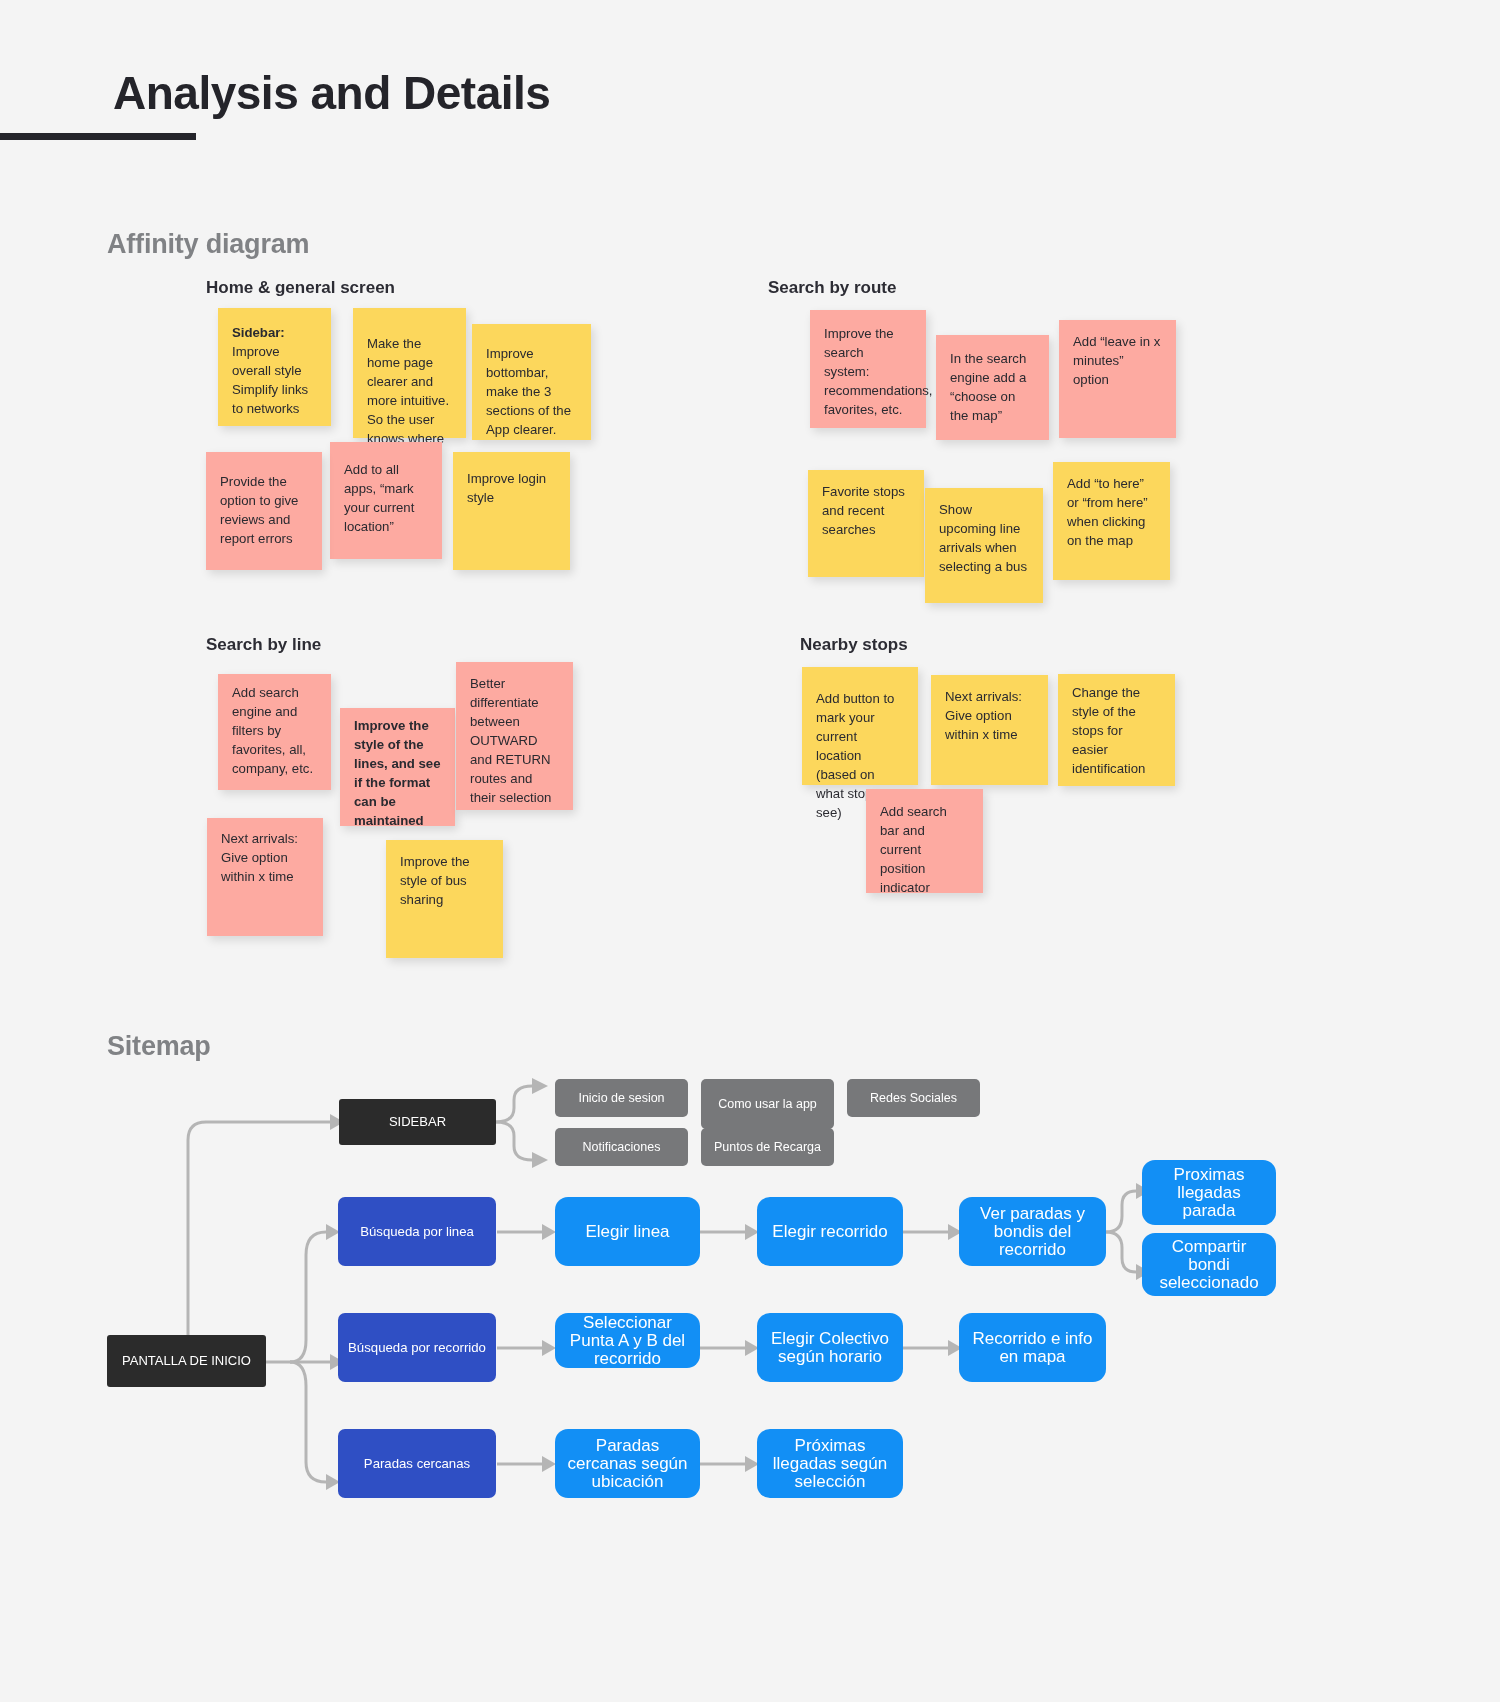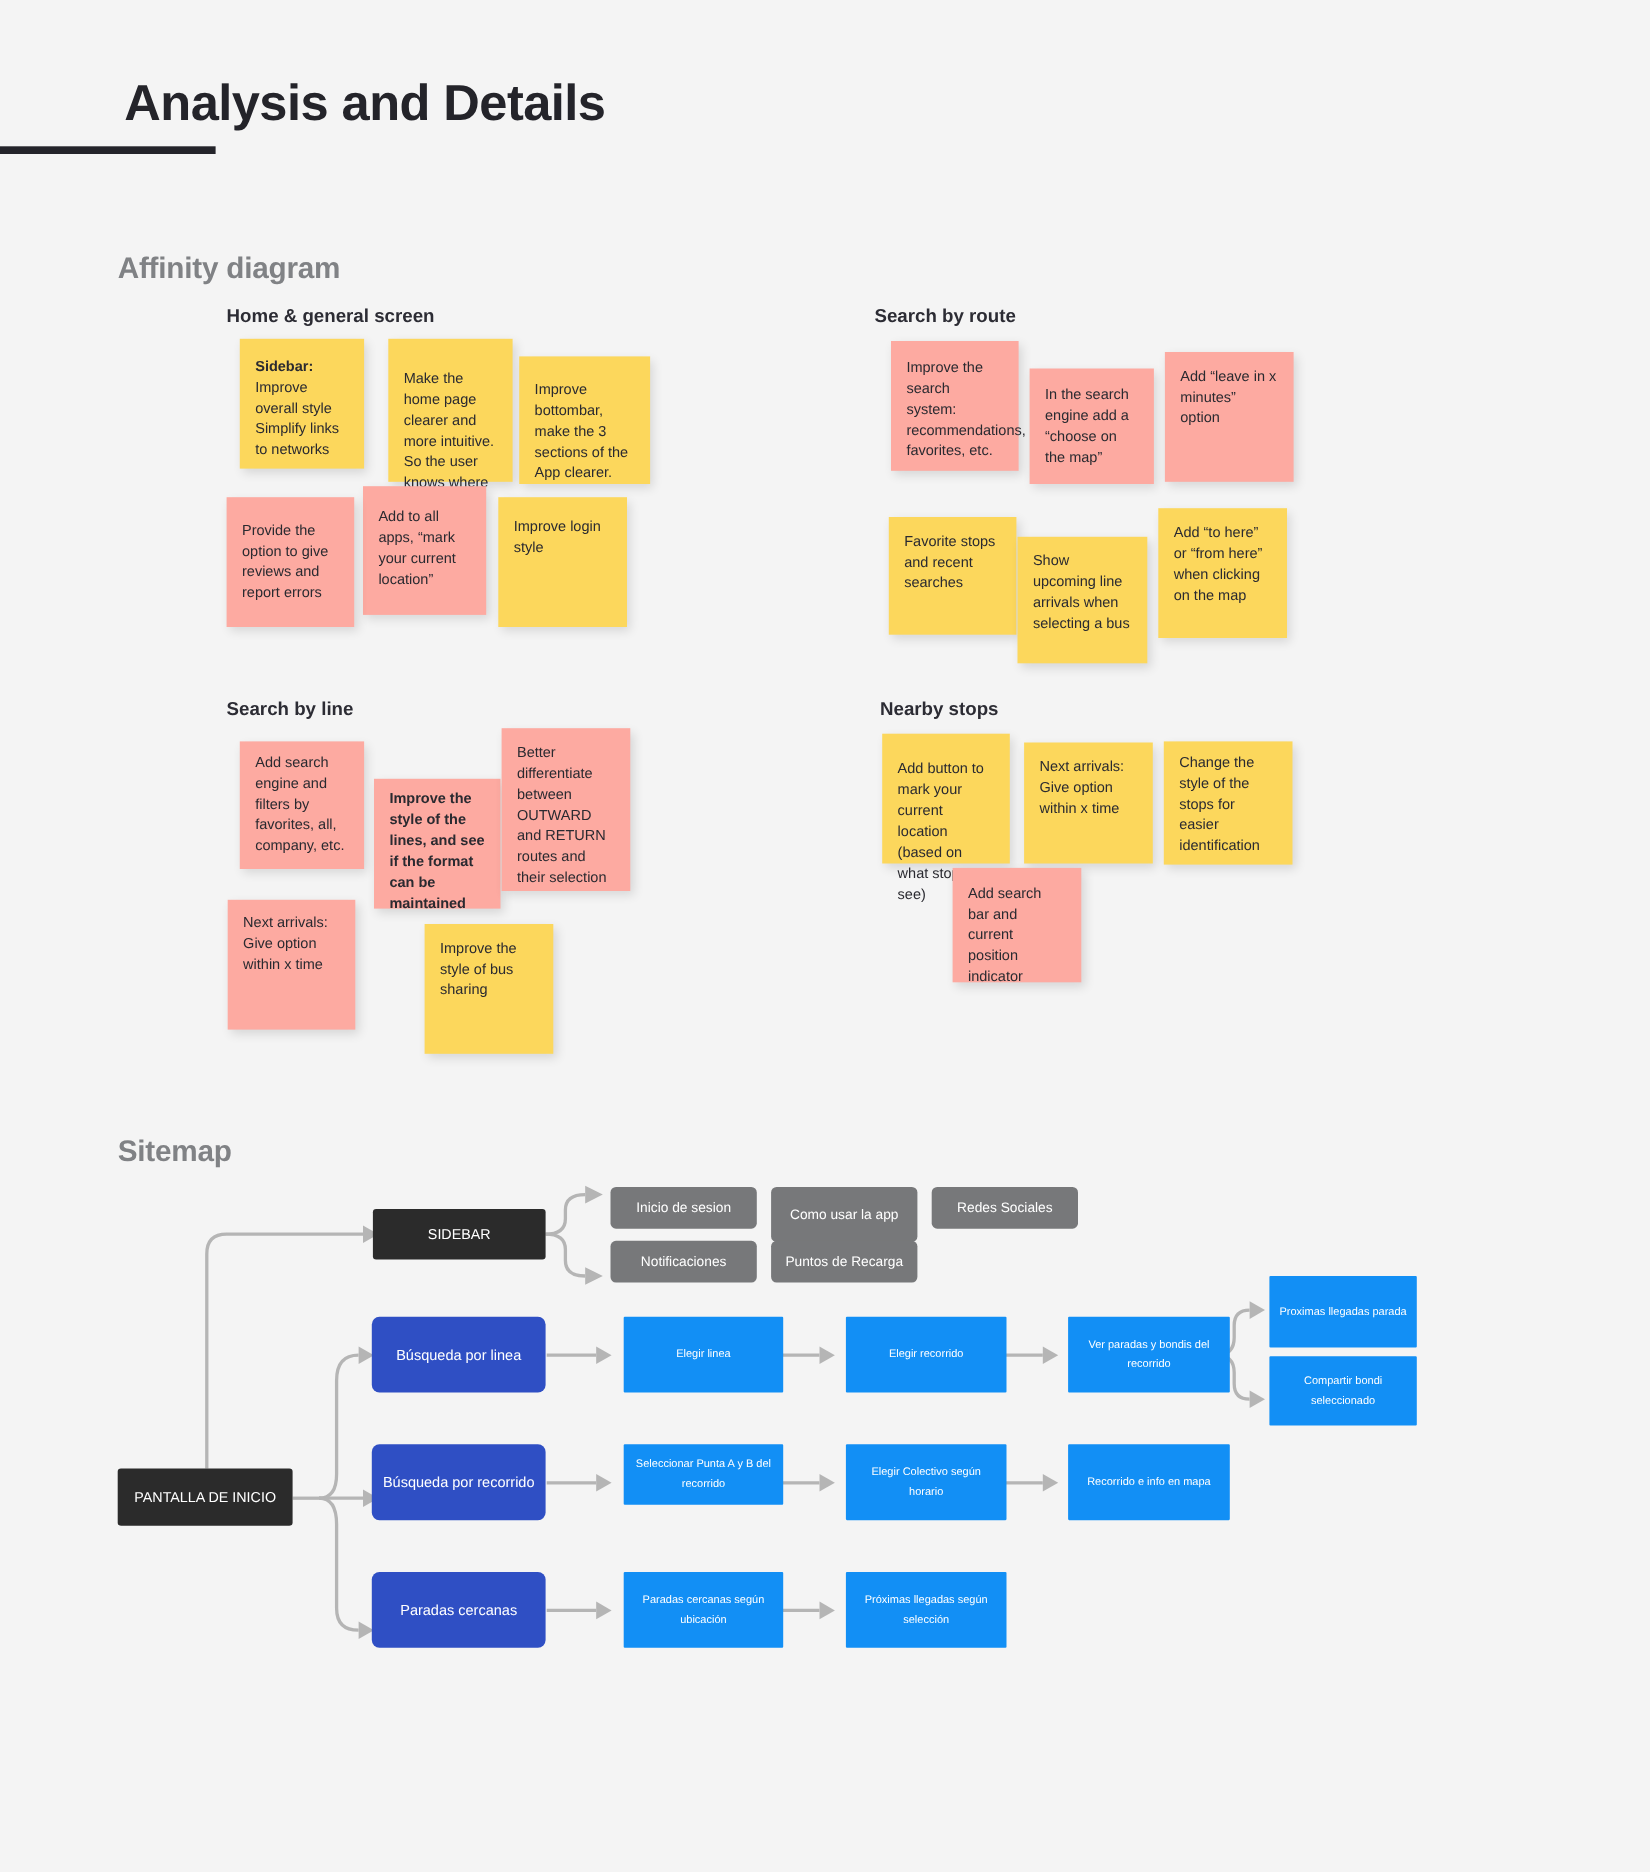--- a/index.html
+++ b/index.html
@@ -73,21 +73,21 @@
     justify-content: center;
     text-align: center;
     color: #ffffff;
     font-size: 13px;
     line-height: 18px;
     padding: 4px 8px;
   }
   .node.dark  { background: #2b2b2b; border-radius: 3px; font-size: 13px; }
   .node.gray  { background: #77787a; border-radius: 5px; font-size: 12.5px; }
   .node.navy  { background: #2f4fc4; border-radius: 7px; font-size: 13.2px; }
-  .node.blue  { background: #128ff5; border-radius: 1px; font-size: 10px; margin-left: 12px; }
+  .node.blue  { background: #128ff5; border-radius: 13px; font-size: 17px; }
 </style>
 </head>
 <body>
 
 <div class="page">
 
   <div class="title-rule"></div>
   <div class="page-title">Analysis and Details</div>
 
   <div class="section-heading" style="left:107px; top:229px;">Affinity diagram</div>
@@ -113,21 +113,21 @@
   </div>
 
   <div class="note pink" style="left:206px; top:452px; width:116px; height:118px; padding-top:20px;">
     <span style="white-space:pre-line">Provide the option to give reviews and report errors</span>
   </div>
 
   <div class="note yellow" style="left:453px; top:452px; width:117px; height:118px; padding-top:17px;">
     <span style="white-space:pre-line">Improve login style</span>
   </div>
 
-  <div class="group-heading" style="left:795px; top:278px;text-align:right;">Search by route</div>
+  <div class="group-heading" style="left:768px; top:278px;text-align:right;">Search by route</div>
 
   <div class="note pink" style="left:810px; top:310px; width:116px; height:118px; padding-top:14px;">
     <span style="white-space:pre-line">Improve the search system: recommendations, favorites, etc.</span>
   </div>
 
   <div class="note pink" style="left:936px; top:335px; width:113px; height:105px; padding-top:14px;">
     <span style="white-space:pre-line">In the search engine add a “choose on the map”</span>
   </div>
 
   <div class="note pink" style="left:1059px; top:320px; width:117px; height:118px; padding-top:12px;">

